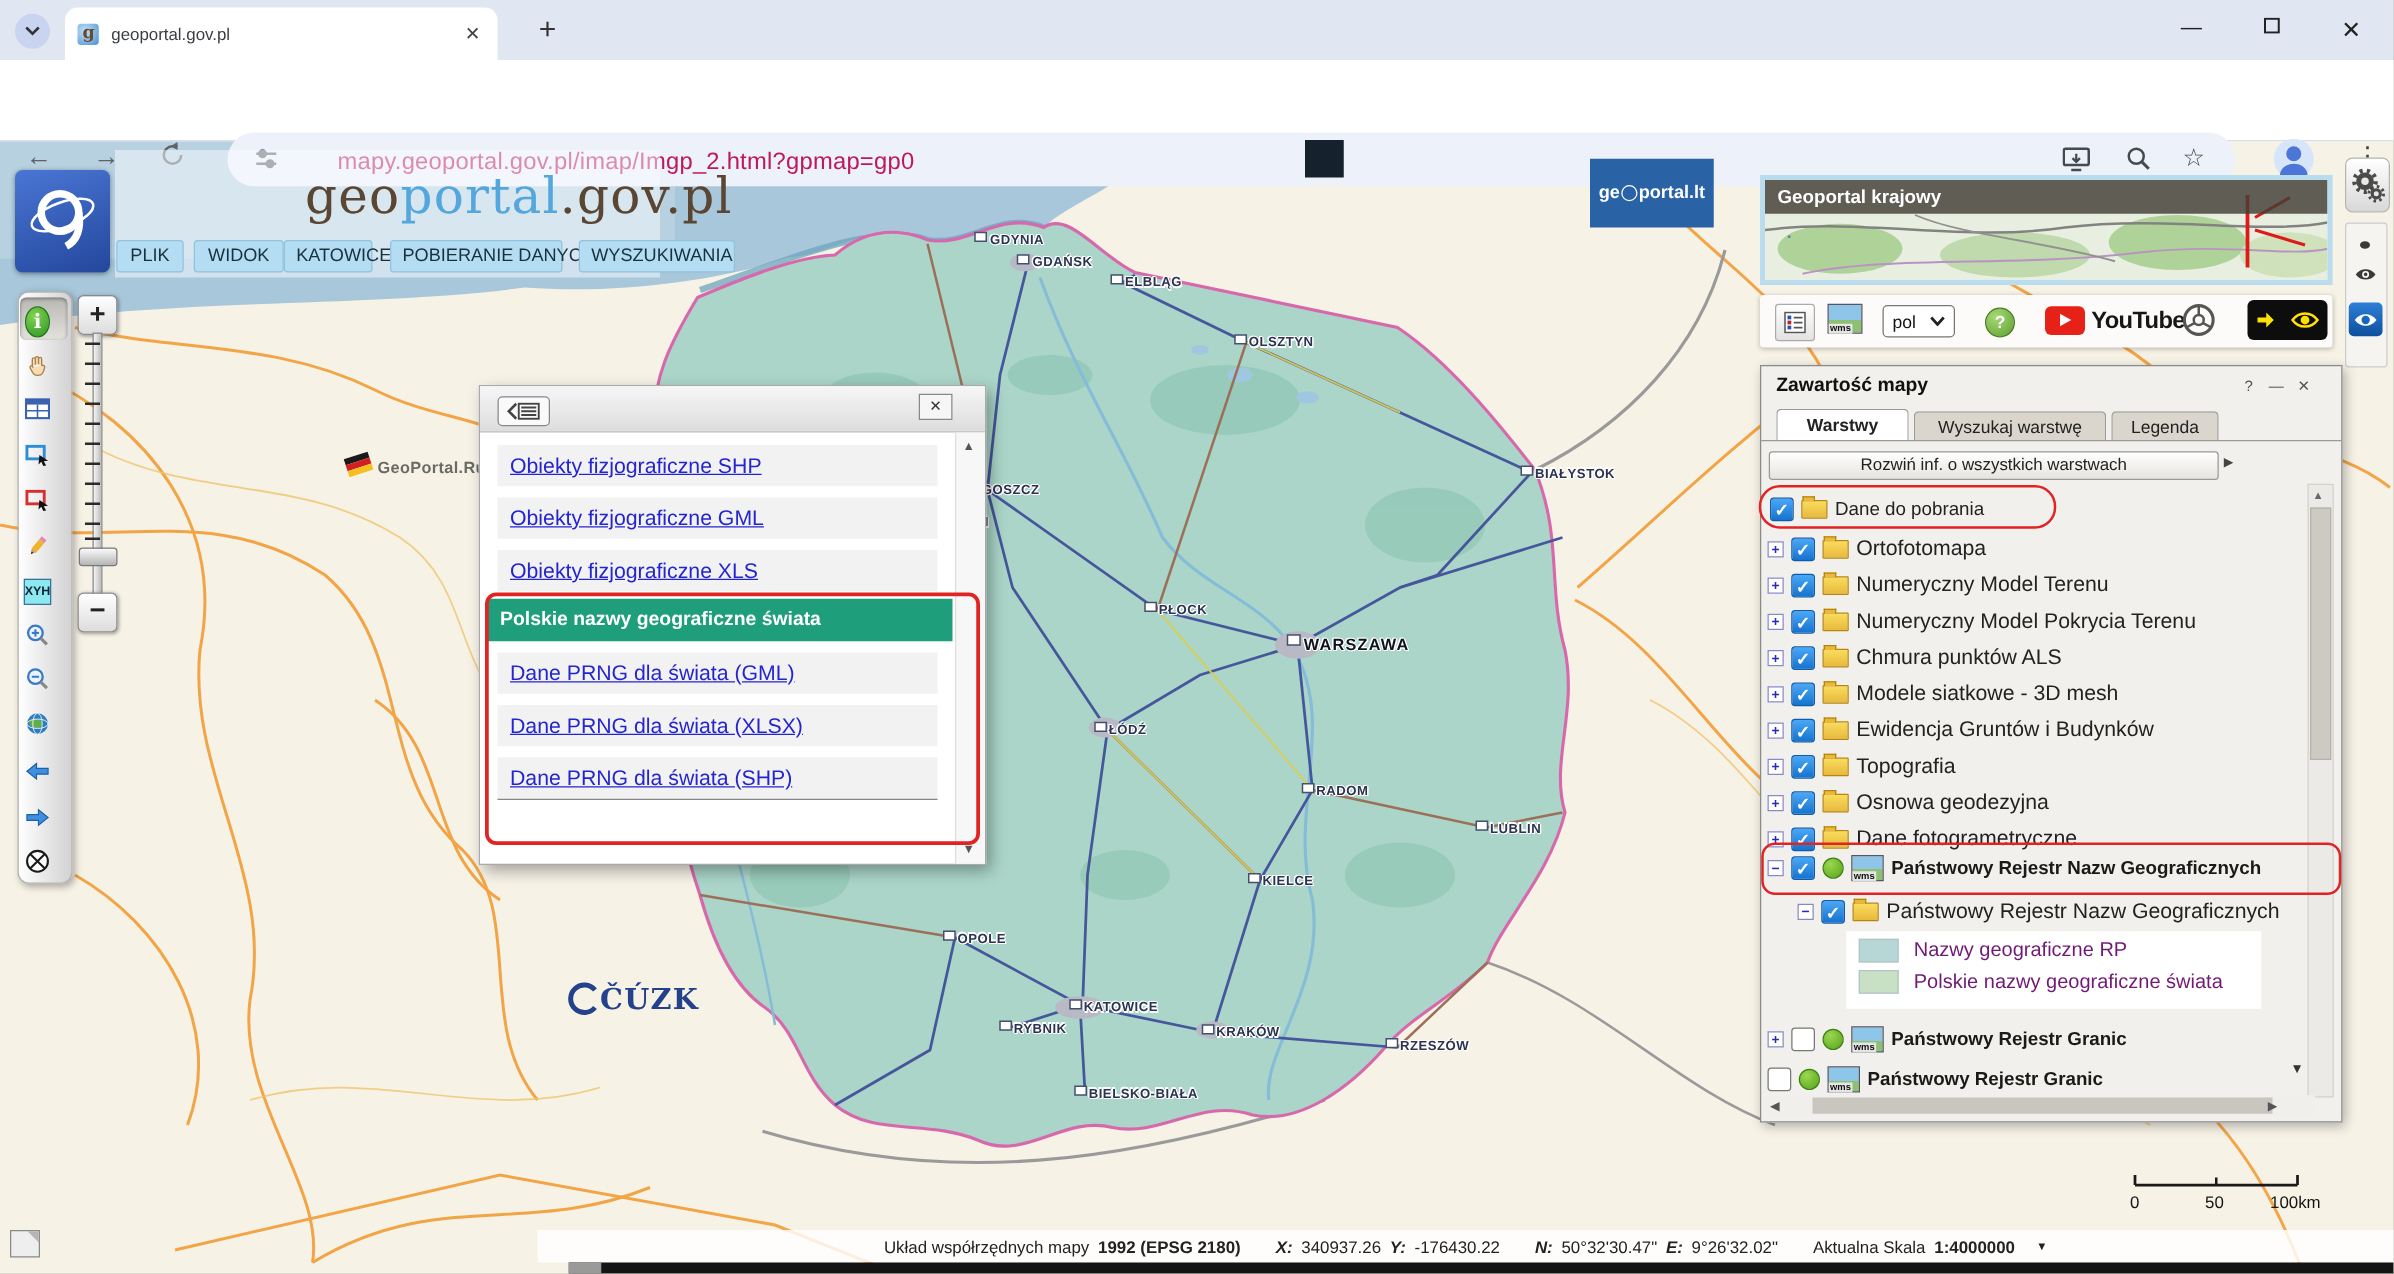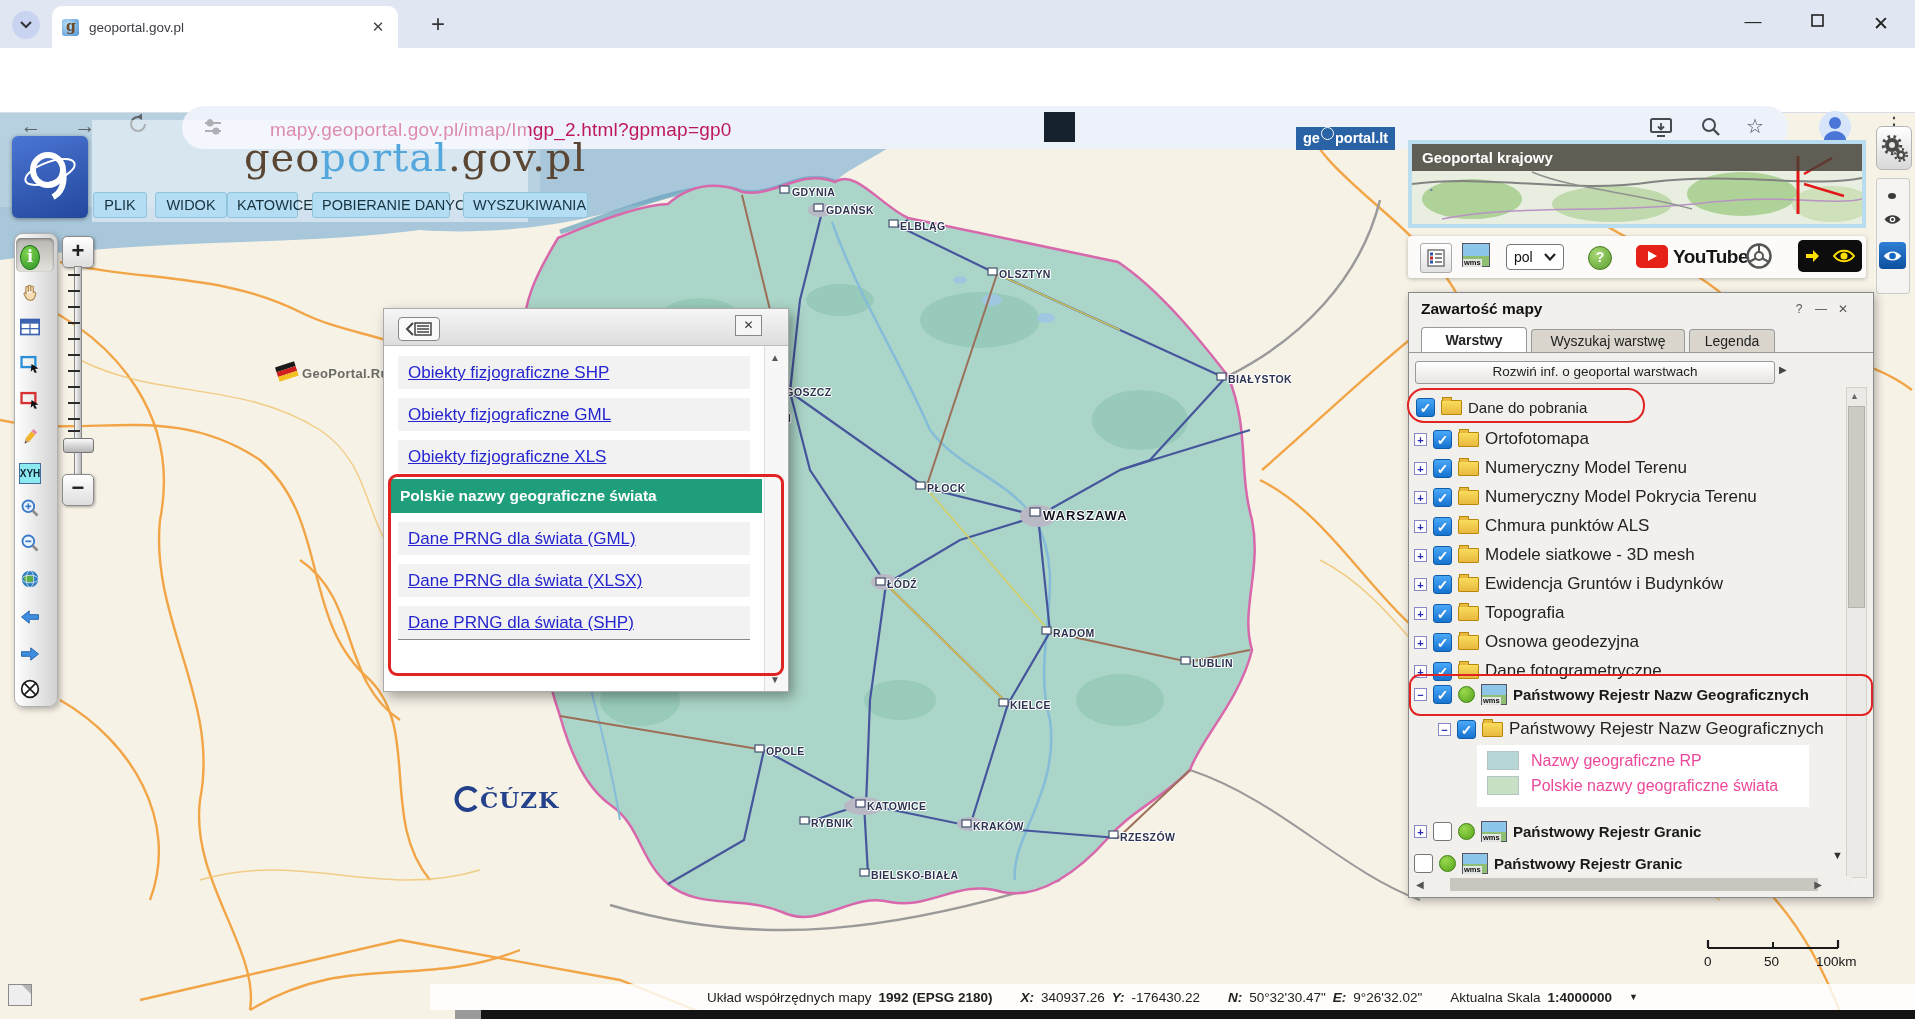--- a/index.html
+++ b/index.html
@@ -35,21 +35,21 @@
   .xyh{width:28px;height:19px;background:#8ce9ef;border:1px solid #3f6f9f;color:#123;font:bold 10px/19px "Liberation Sans",sans-serif;text-align:center;}
   
   .zbtn{position:absolute;left:62px;width:30px;height:30px;background:linear-gradient(#fff,#ddd);border:1px solid #8a8a8a;border-radius:5px;box-shadow:1px 1px 3px rgba(0,0,0,.35);font:bold 22px/27px "Liberation Sans",sans-serif;text-align:center;color:#222;}
   .ztrack{position:absolute;left:74px;top:266px;width:6px;height:210px;background:linear-gradient(90deg,#f5f5f5,#bbb);border:1px solid #888;}
   .ztick{position:absolute;left:68px;width:12px;height:2px;background:#2a2a2a;}
   .zthumb{position:absolute;left:63px;top:438px;width:29px;height:13px;border:1px solid #777;border-radius:3px;background:linear-gradient(#fafafa,#b5b5b5);}
   
   .city{position:absolute;font:bold 10.5px "Liberation Sans",sans-serif;color:#2c3350;letter-spacing:.4px;white-space:nowrap;z-index:1;
     text-shadow:1px 0 #fff,-1px 0 #fff,0 1px #fff,0 -1px #fff,1px 1px #fff,-1px -1px #fff;}
   .capital{font-size:13px;color:#10131f;letter-spacing:1px;}
-  .ltbox{position:absolute;left:1272px;top:127px;height:23px;background:#2a63a5;color:#fff;font:bold 14.5px/23px "Liberation Sans",sans-serif;padding:0 7px;z-index:1;display:flex;margin-left:24px;}
+  .ltbox{position:absolute;left:1272px;top:127px;height:23px;background:#2a63a5;color:#fff;font:bold 14.5px/23px "Liberation Sans",sans-serif;padding:16px 7px;z-index:1;display:flex;align-items:center;}
   .ltglobe{display:inline-block;width:13px;height:13px;border-radius:50%;border:1.5px solid #fff;box-sizing:border-box;margin:0 1px;position:relative;}
   .wm1{position:absolute;left:302px;top:366px;font:bold 13px "Liberation Sans",sans-serif;color:#6b6b66;z-index:1;letter-spacing:.3px;}
   .wm2{position:absolute;left:480px;top:786px;font:bold 23px "DejaVu Serif",serif;color:#24418c;z-index:1;letter-spacing:1px;}
   .darksq{position:absolute;left:1044px;top:112px;width:31px;height:30px;background:#16212e;z-index:1;}
   
   .popup{position:absolute;left:383px;top:308px;width:404px;height:382px;background:#fff;border:1px solid #aaa;box-shadow:4px 5px 12px rgba(0,0,0,.35);z-index:5;}
   .pophdr{position:absolute;left:0;top:0;right:0;height:36px;background:linear-gradient(#f6f6f6,#ddd);border-bottom:1px solid #bbb;}
   .pophdrbtn{position:absolute;left:14px;top:8px;width:40px;height:22px;background:#fafafa;border:1px solid #888;border-radius:4px;display:flex;align-items:center;justify-content:center;}
   .popclose{position:absolute;right:26px;top:6px;width:25px;height:19px;background:#f6f6f6;border:1px solid #888;color:#333;font:12px/18px "Liberation Sans",sans-serif;text-align:center;}
   .popclose::after{content:"✕";}
@@ -92,21 +92,21 @@
   .cb.on::after{content:"✓";}
   .cb.off{background:#fff;border:1.5px solid #777;}
   .folder{width:19px;height:13px;background:linear-gradient(#f9dc5c,#e8b93e);border:1px solid #b8860b;border-radius:1px;position:relative;flex:none;}
   .folder::before{content:"";position:absolute;left:0;top:-4px;width:8px;height:3px;background:#e8b93e;border:1px solid #b8860b;border-bottom:none;}
   .gdot{width:15px;height:15px;border-radius:50%;background:radial-gradient(circle at 35% 30%,#9ad84e,#55a41c);border:1px solid #3f7f12;flex:none;}
   .wms{width:24px;height:19px;background:linear-gradient(180deg,#8ec6ea 0 55%,#8fbf72 55% 100%);border:1px solid #556;position:relative;flex:none;}
   .wms i{position:absolute;left:0;bottom:-1px;background:rgba(232,232,232,.95);color:#111;font:bold 7.5px/8px "Liberation Sans",sans-serif;font-style:normal;padding:0 1px;}
   .legendbox{position:absolute;left:1477px;top:745px;width:332px;height:62px;background:#fff;z-index:5;}
   .lgrow{display:flex;align-items:center;gap:12px;margin:6px 0 0 10px;}
   .lgsw{width:30px;height:17px;border:1px solid #b5c5c5;flex:none;}
-  .lglab{font-size:16px;color:#ec4899;white-space:nowrap;}
+  .lglab{font-size:16px;color:#701a75;white-space:nowrap;}
   .vscroll{position:absolute;right:6px;top:94px;width:19px;height:489px;background:#eceae6;border:1px solid #d5d2cc;}
   .vthumb{position:absolute;left:1px;top:18px;width:15px;height:200px;background:#cdcac4;border:1px solid #b5b2ac;}
   .hscroll{position:absolute;left:3px;bottom:4px;width:440px;height:17px;background:#f1efec;display:flex;align-items:center;}
   .hthumb{position:absolute;left:38px;top:2px;width:368px;height:13px;background:#c9c6c0;}
   .redoval{position:absolute;border:2.5px solid #e02424;border-radius:17px;z-index:6;pointer-events:none;}
   
   .statusband{position:absolute;left:430px;top:984px;width:1485px;height:26px;background:rgba(255,255,255,.82);z-index:2;
     font-size:13.5px;color:#222;display:flex;align-items:center;justify-content:center;gap:7px;white-space:nowrap;}
   .blackstrip{position:absolute;left:455px;top:1010px;width:1460px;height:9px;background:#141414;z-index:2;}
   .scalebar{position:absolute;left:1700px;top:938px;z-index:2;}
@@ -550,21 +550,21 @@
   <div class="lpanel">
     <div class="ltitle">Zawartość mapy</div>
     <div class="lhico" style="right:66px;">?</div>
     <div class="lhico" style="right:44px;">—</div>
     <div class="lhico" style="right:22px;">✕</div>
     <div class="tabrow">
       <div class="ptab active" style="left:12px;width:104px;">Warstwy</div>
       <div class="ptab" style="left:122px;width:152px;height:22px;line-height:22px;">Wyszukaj warstwę</div>
       <div class="ptab" style="left:280px;width:84px;height:22px;line-height:22px;">Legenda</div>
     </div>
-    <div class="expandall">Rozwiń inf. o geoportal warstwach</div>
+    <div class="expandall">Rozwiń inf. o wszystkich warstwach</div>
     <div class="abs" style="left:370px;top:71px;font-size:10px;color:#444;">▶</div>
     <div class="vscroll">
       <div style="position:absolute;left:3px;top:3px;font-size:9px;color:#666;">▲</div>
       <div class="vthumb"></div>
     </div>
     <div class="abs" style="right:30px;bottom:36px;font-size:11px;color:#333;">▼</div>
     <div class="hscroll">
       <div style="margin-left:4px;font-size:10px;color:#555;">◀</div>
       <div class="hthumb"></div>
       <div style="position:absolute;right:30px;font-size:10px;color:#555;">▶</div>

